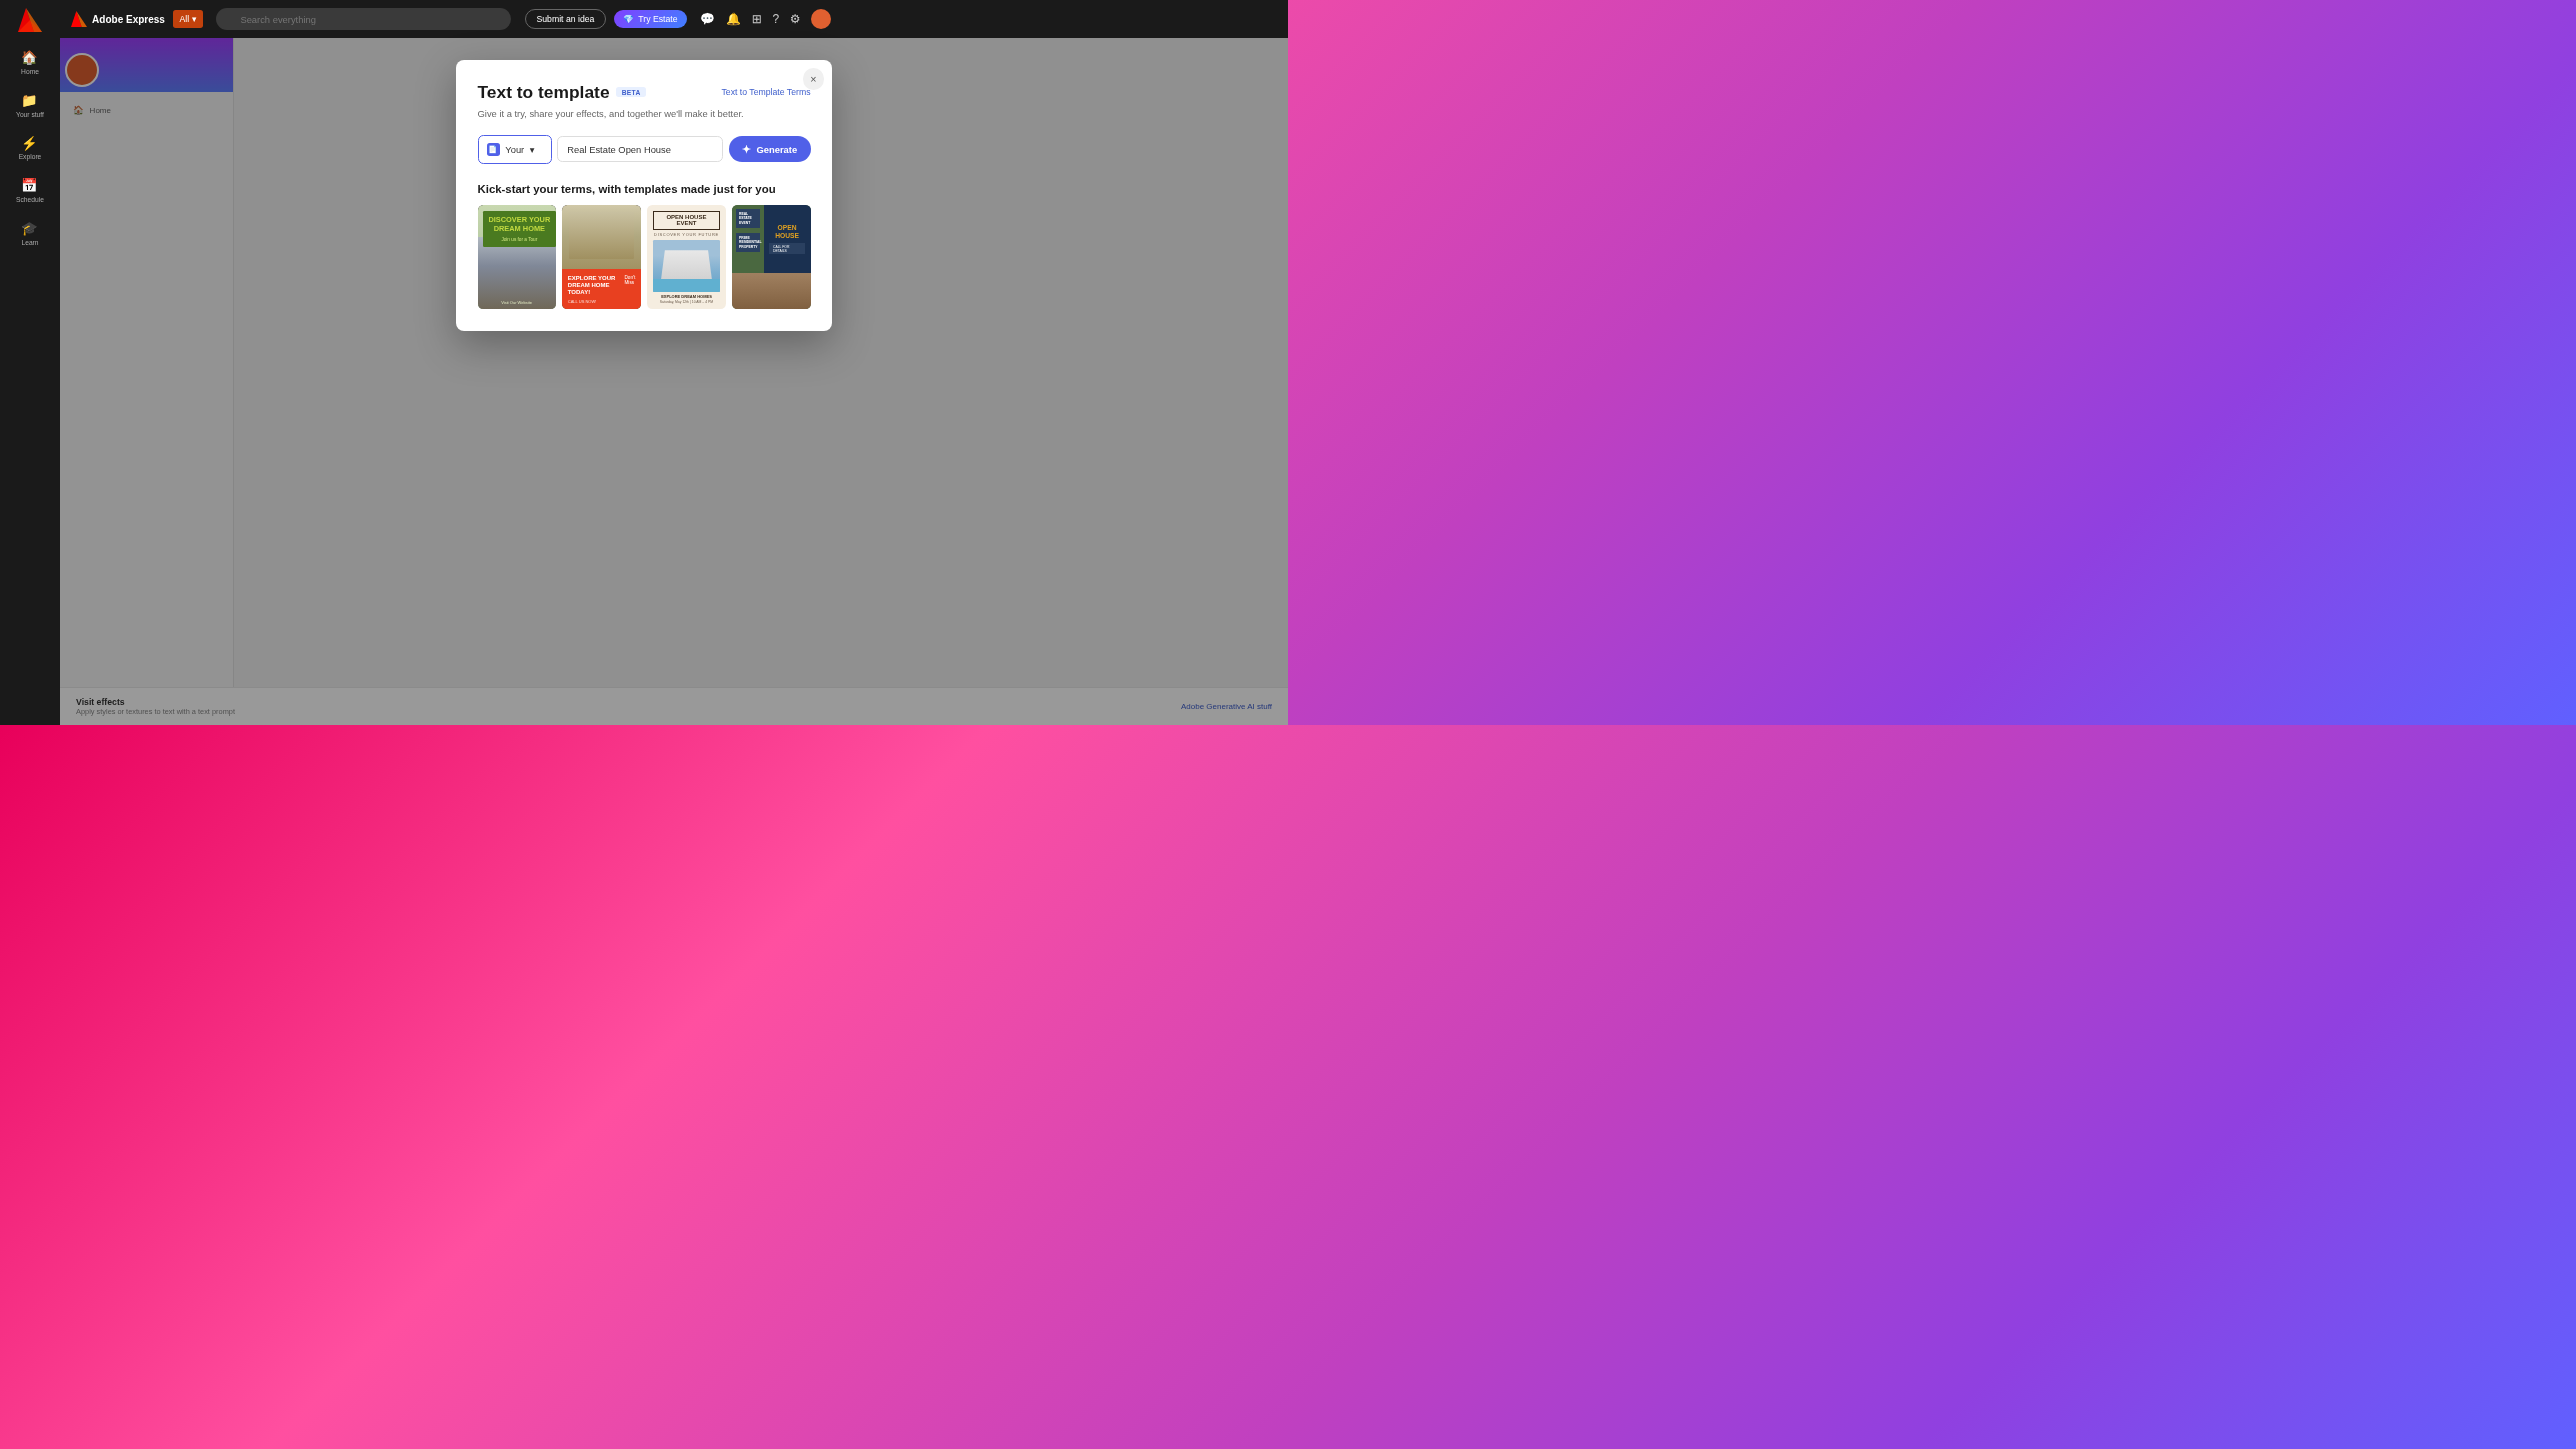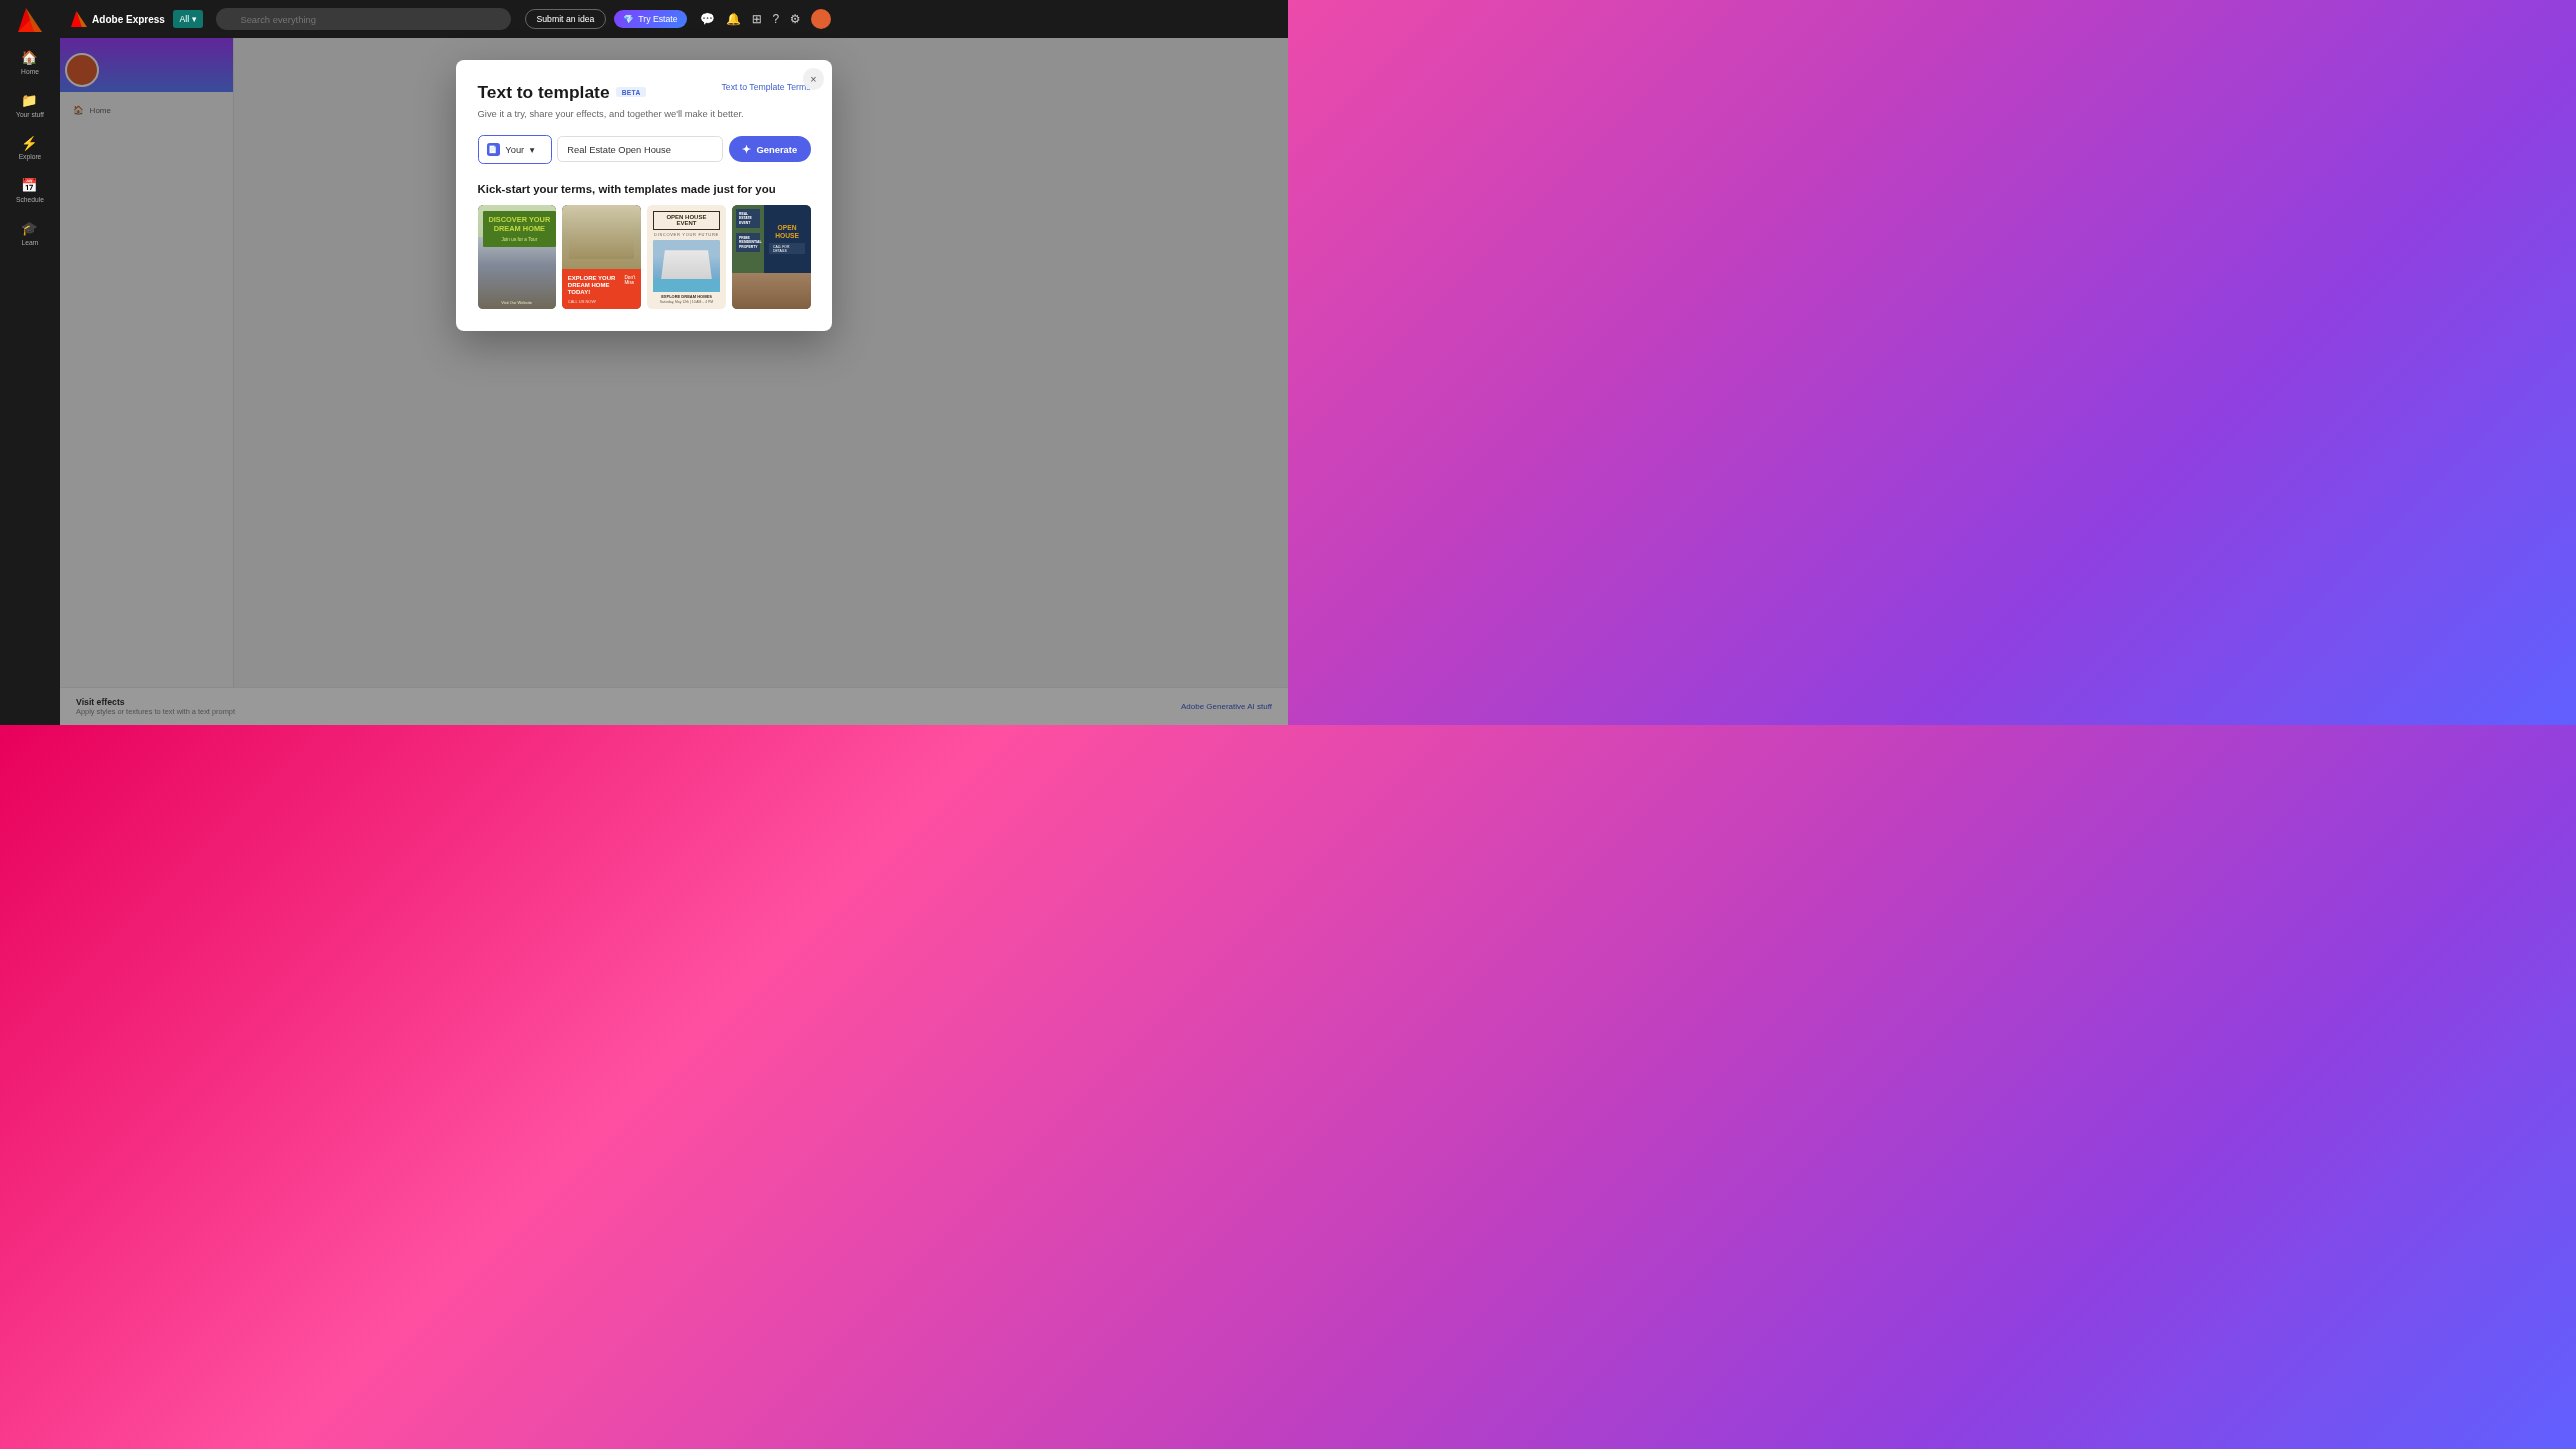--- a/index.html
+++ b/index.html
@@ -60,21 +60,21 @@
     .search-icon-inline {
       position: absolute;
       left: 6.7px;
       top: 50%;
       transform: translateY(-50%);
       color: #aaa;
       font-size: 9.4px;
     }
 
     .all-dropdown {
-      background: #0f766e;
+      background: #c2410c;
       border: none;
       border-radius: 2.7px;
       color: white;
       padding: 4px 6.7px;
       font-size: 8.7px;
       cursor: pointer;
       display: flex;
       align-items: center;
       gap: 2.7px;
     }
@@ -245,21 +245,21 @@
       cursor: pointer;
       display: flex;
       align-items: center;
       justify-content: center;
       font-size: 10.7px;
       color: #555;
     }
 
     .modal-header {
       display: flex;
-      align-items: flex-start;
+      align-items: center;
       justify-content: space-between;
       margin-bottom: 5.4px;
     }
 
     .modal-title-row {
       display: flex;
       align-items: center;
       gap: 6.7px;
     }
 

